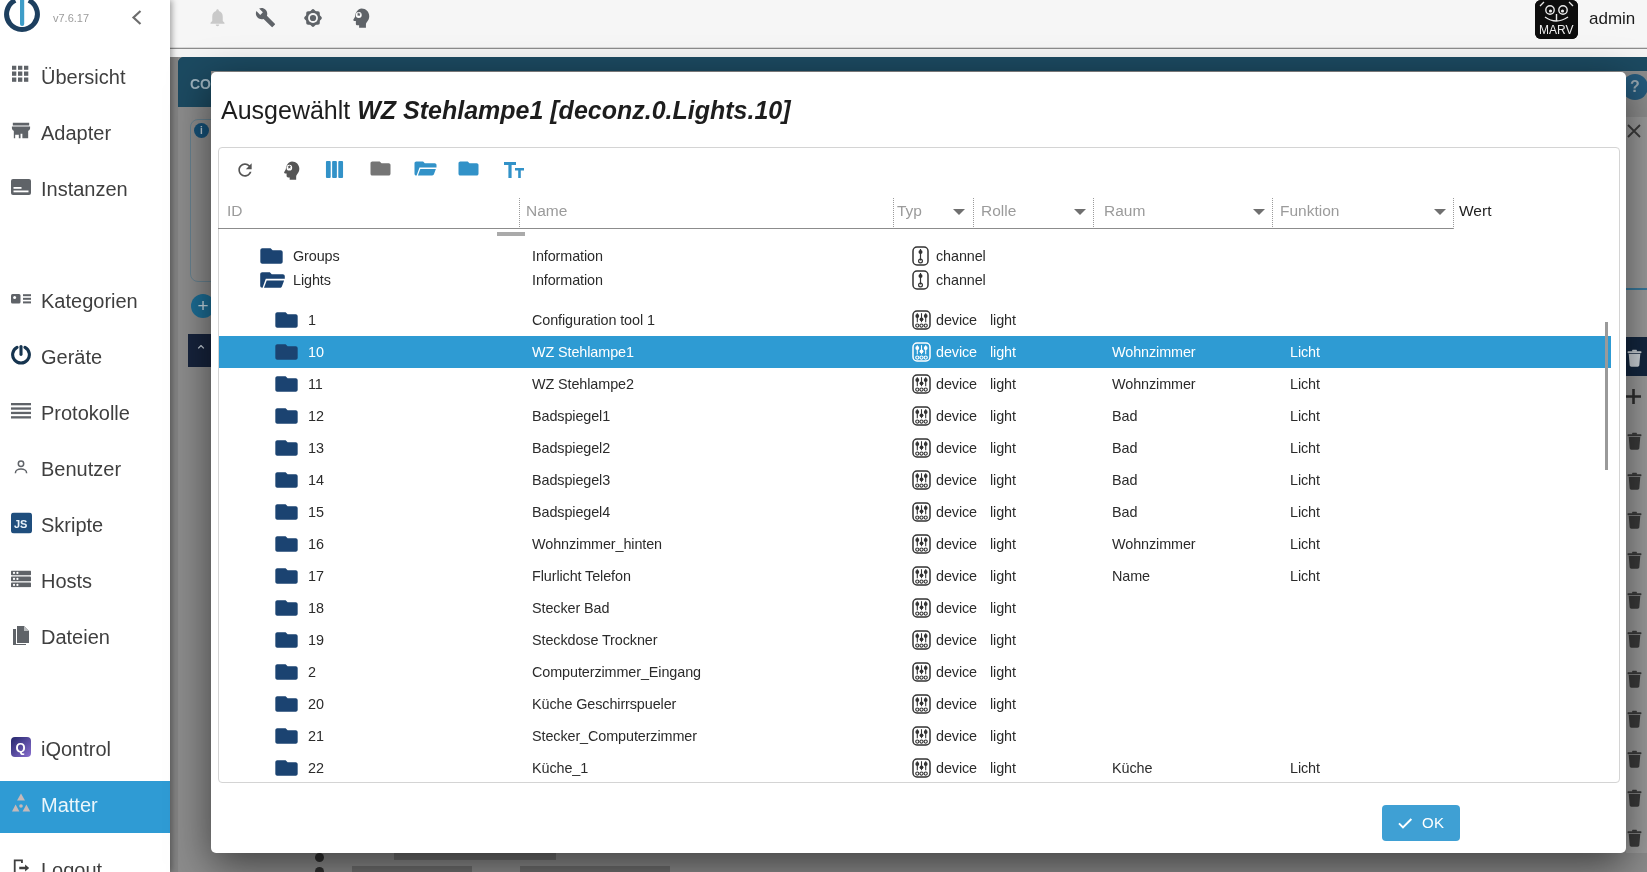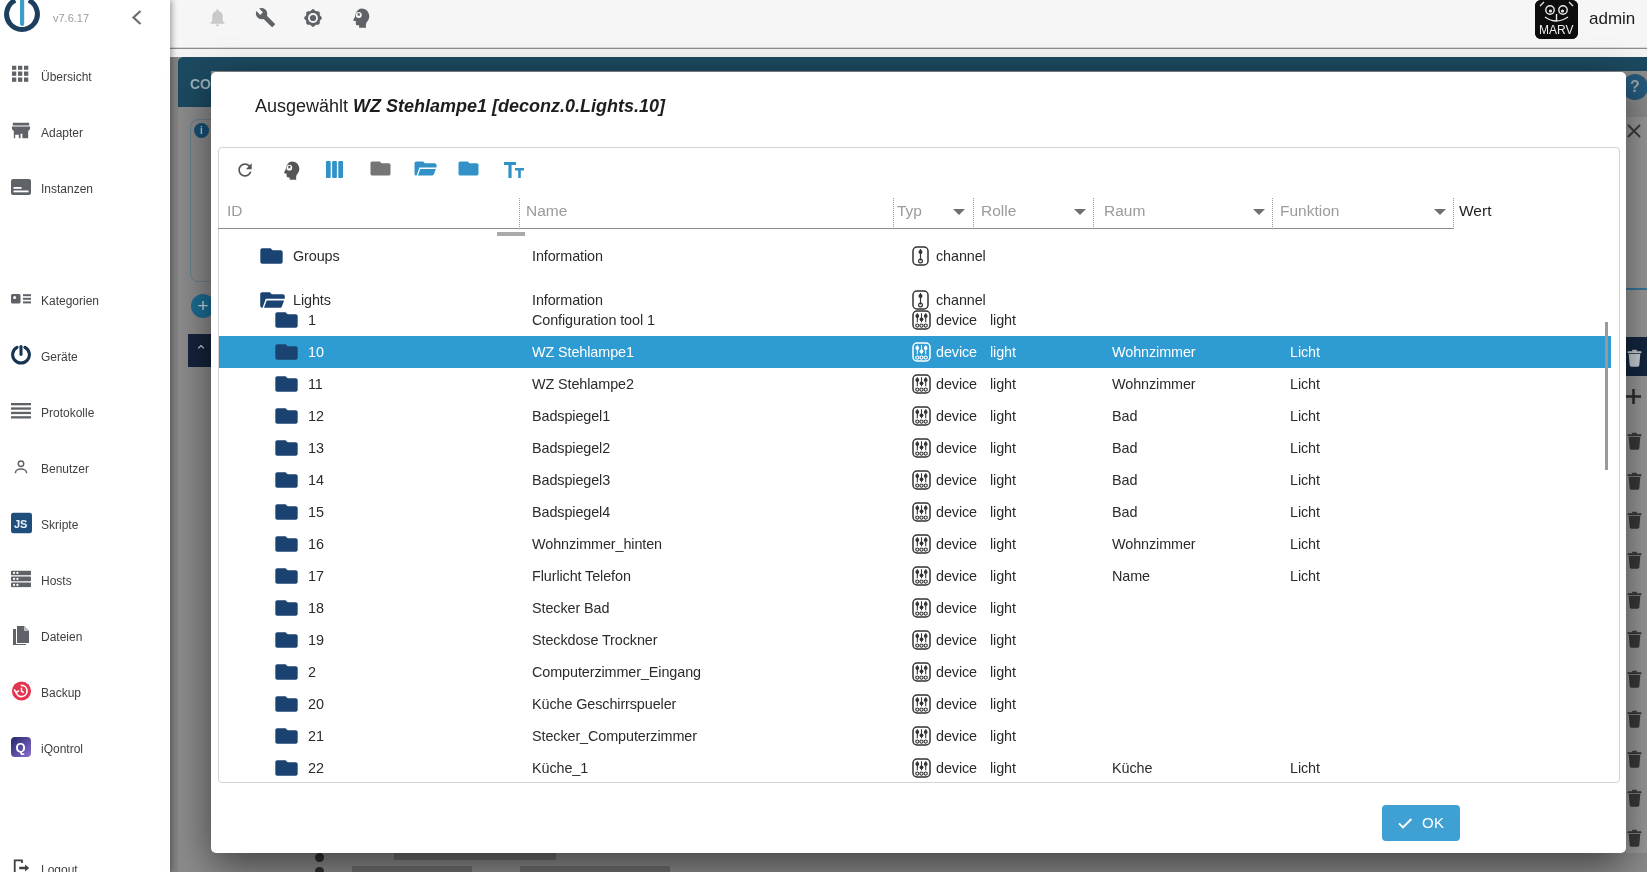--- a/index.html
+++ b/index.html
@@ -8,27 +8,27 @@
 
 #topbar { left:170px; top:0; width:1477px; height:48px; background:#f6f6f6; border-bottom:1px solid #d9d9d9; }
 #topstrip { left:170px; top:49px; width:1477px; height:8px; background:#f4f4f4; }
 .tico { position:absolute; top:7px; }
 #avatar { left:1535px; top:0px; width:43px; height:39px; background:#111; border-radius:6px; overflow:hidden; }
 #adminlbl { left:1589px; top:9px; font-size:17px; color:#1b1b1b; }
 
 #sidebar { left:0; top:0; width:170px; height:872px; background:#ffffff; box-shadow:2px 0 6px rgba(0,0,0,0.35); z-index:5; }
 .sbitem { position:absolute; left:0; width:170px; height:56px; }
 .sbitem .ic { position:absolute; left:10px; top:50%; transform:translateY(-50%); width:22px; text-align:center; }
-.sbitem .tx { position:absolute; left:41px; top:50%; transform:translateY(-50%); font-size:12px; color:#3f3f3f; }
+.sbitem .tx { position:absolute; left:41px; top:50%; transform:translateY(-50%); font-size:20px; color:#3f3f3f; }
 #vers { left:53px; top:12px; font-size:11px; color:#9c9c9c; }
 
 .bg { z-index:1; }
 
 #modal { left:211px; top:72px; width:1415px; height:781px; background:#fff; border-radius:5px; box-shadow:0 12px 40px rgba(0,0,0,0.55); z-index:10; }
-#mtitle { position:absolute; left:44px; top:24px; font-size:18px; color:#1d1d1d; }
+#mtitle { position:absolute; left:10px; top:24px; font-size:25px; color:#1d1d1d; }
 #tbox { position:absolute; left:7px; top:75px; width:1402px; height:636px; border:1px solid #d4d4d4; border-radius:4px; background:#fff; overflow:hidden; }
 .tbico { position:absolute; top:88px; z-index:12; }
 .hdrlbl { position:absolute; top:130px; font-size:15.5px; color:#9b9b9b; z-index:12; }
 .dsep { position:absolute; top:126px; height:31px; width:0; border-left:1.6px dotted #9b9b9b; z-index:12; }
 .arr { position:absolute; top:137px; width:0; height:0; border-left:6px solid transparent; border-right:6px solid transparent; border-top:6px solid #6f6f6f; z-index:12; }
 #hline { position:absolute; left:7px; top:156px; width:1235px; height:1px; background:#8c8c8c; z-index:12; }
 #rhandle { position:absolute; left:286px; top:160px; width:28px; height:4px; background:#aaaaaa; z-index:12; }
 .row { position:absolute; left:8px; width:1392px; height:32px; z-index:11; }
 .row.sel { background:#2e9bd3; }
 .cell { position:absolute; top:50%; transform:translateY(-50%); font-size:14.4px; letter-spacing:-0.1px; color:#2b2b2b; white-space:nowrap; }
@@ -245,41 +245,41 @@
       <span class="tx" style="">Hosts</span>
     </div>
 <div class="sbitem" style="top:609px;">
       <span class="ic"><svg width="18" height="20" viewBox="0 0 18 20">
           <path d="M1 4h3v15h10v1H1z" fill="#5f6368"></path>
           <path d="M5 1h7l5 5v12H5z" fill="#5f6368"></path>
           <path d="M12 1l5 5h-5z" fill="#b9bcbe"></path>
         </svg></span>
       <span class="tx" style="">Dateien</span>
     </div>
-<div class="sbitem" style="top:665px;">
-      <span class="ic"><svg width="21" height="21" viewBox="0 0 22 22">
-          <circle cx="11" cy="11" r="10" fill="#e5344e"></circle>
-          <path d="M11 5.2a5.8 5.8 0 1 1-5.7 6.8" fill="none" stroke="#fff" stroke-width="1.8" stroke-linecap="round"></path>
-          <path d="M3.4 9.4l1.9 3 3-1.9" fill="none" stroke="#fff" stroke-width="1.6"></path>
-          <path d="M11 7.6v3.6l2.6 1.5" fill="none" stroke="#fff" stroke-width="1.6"></path>
-        </svg></span>
-      <span class="tx" style="">Backup</span>
-    </div>
 <div class="sbitem" style="top:721px;">
       <span class="ic"><svg width="20" height="20" viewBox="0 0 20 20">
           <defs>
             <linearGradient id="iqg" x1="0" y1="0" x2="1" y2="1">
               <stop offset="0" stop-color="#23266b"></stop>
               <stop offset="1" stop-color="#8a6fd0"></stop>
             </linearGradient>
           </defs>
           <rect x="0" y="0" width="20" height="20" rx="4" fill="url(#iqg)"></rect>
           <text x="4.4" y="15" font-size="13" font-weight="bold" fill="#fff" font-family="Liberation Sans">Q</text>
         </svg></span>
       <span class="tx" style="">iQontrol</span>
+    </div>
+<div class="sbitem" style="top:777px;background:linear-gradient(#ffffff 0 4px, #2f9bd4 4px 100%);">
+      <span class="ic"><svg width="20" height="21" viewBox="0 0 20 21">
+          <path d="M10 1l4 7h-8z" fill="#c5b9b9"></path>
+          <path d="M4.6 12l3.8 7H1z" fill="#c5b9b9"></path>
+          <path d="M15.4 12l3.8 7h-7.6z" fill="#c5b9b9"></path>
+          <circle cx="10" cy="13.5" r="1.8" fill="#c5b9b9"></circle>
+        </svg></span>
+      <span class="tx" style="color:#eaf6fb;">Matter</span>
     </div>
 <div class="sbitem" style="top:842px;">
       <span class="ic"><svg width="19" height="19" viewBox="0 0 21 21">
           <path fill="#3f3f3f" d="M2 1h10v4h-2V3H4v15h6v-2h2v4H2z"></path>
           <path fill="#3f3f3f" d="M14.5 6.5L19 10.5l-4.5 4v-2.7H8v-2.6h6.5z"></path>
         </svg></span>
       <span class="tx" style="">Logout</span>
     </div>
 </div>
 <div class="abs" id="modal">
@@ -338,21 +338,21 @@
       <span class="cell" style="left:74px">Groups</span>
       <span class="cell" style="left:313px">Information</span>
       <span class="icell" style="left:693px"><svg width="17" height="20" viewBox="0 0 17 20">
           <rect x="1" y="1" width="15" height="18" rx="4" fill="none" stroke="#333333" stroke-width="1.5"></rect>
           <line x1="8.5" y1="3" x2="8.5" y2="14.5" stroke="#333333" stroke-width="1.2"></line>
           <circle cx="8.5" cy="6" r="2" fill="#333333"></circle>
           <circle cx="8.5" cy="15" r="1.9" fill="none" stroke="#333333" stroke-width="1.2"></circle>
         </svg></span>
       <span class="cell" style="left:717px">channel</span>
     </div>
-<div class="row" style="top:212px">
+<div class="row" style="top:192px">
       <span class="icell" style="left:41px"><svg width="25" height="19" viewBox="0 0 22 17">
           <path d="M8.6 1.5H1.8C.8 1.5 0 2.3 0 3.3v10.4c0 1 .8 1.8 1.8 1.8h.3L5 7.4h17V5.1c0-1-.8-1.8-1.8-1.8h-9.9L8.6 1.5z" fill="#1b4371"></path>
           <path d="M5.8 8.9 3.4 15.5h14.3c.8 0 1.4-.5 1.7-1.2l2-5.4H5.8z" fill="#1b4371"></path>
         </svg></span>
       <span class="cell" style="left:74px">Lights</span>
       <span class="cell" style="left:313px">Information</span>
       <span class="icell" style="left:693px"><svg width="17" height="20" viewBox="0 0 17 20">
           <rect x="1" y="1" width="15" height="18" rx="4" fill="none" stroke="#333333" stroke-width="1.5"></rect>
           <line x1="8.5" y1="3" x2="8.5" y2="14.5" stroke="#333333" stroke-width="1.2"></line>
           <circle cx="8.5" cy="6" r="2" fill="#333333"></circle>

